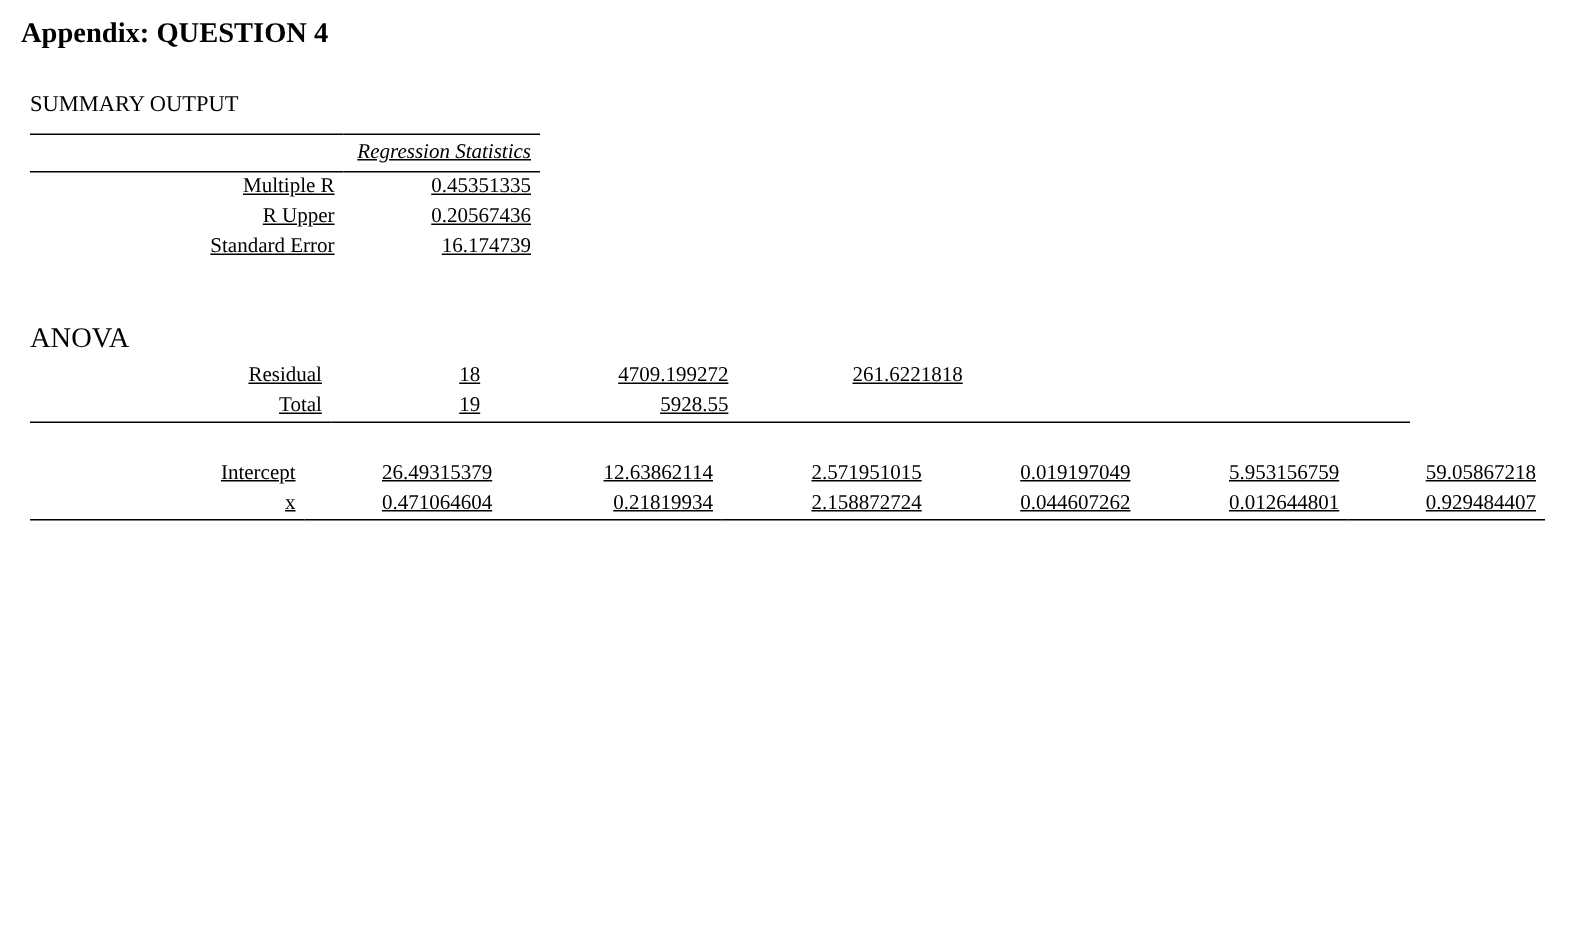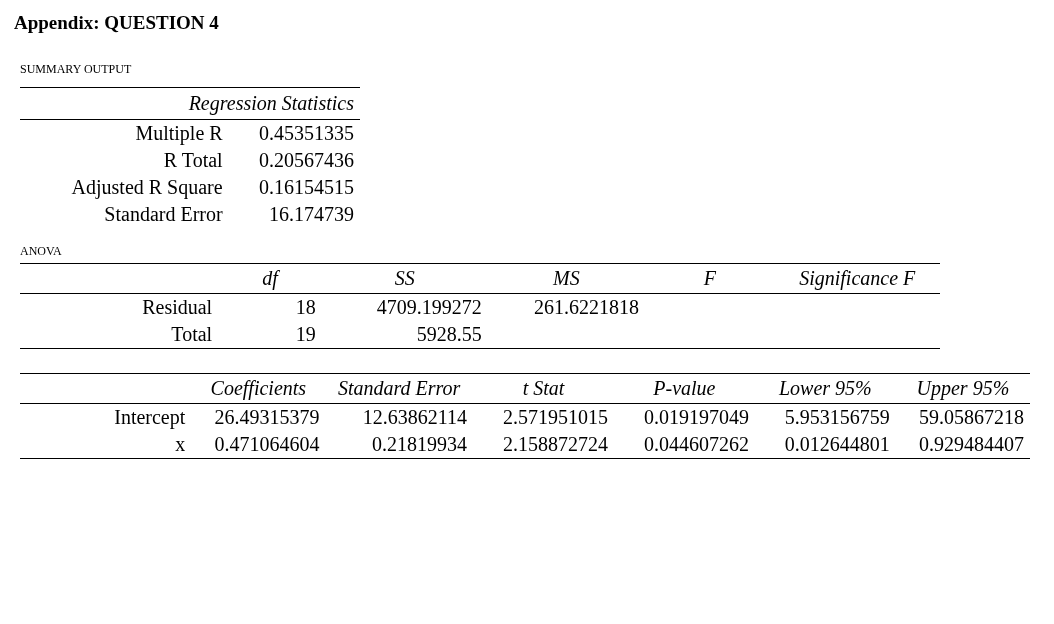--- a/index.html
+++ b/index.html
@@ -11,26 +11,27 @@
       padding: 12px 14px;
       width: 1054px;
       box-sizing: border-box;
     }
     h1.appendix {
       font-size: 19px;
       font-weight: bold;
       margin: 0 0 28px 0;
     }
     .section-title {
-      font-size: 12px;
+      font-size: 15px;
       margin: 0 0 10px 6px;
     }
     table {
       border-collapse: collapse;
-      font-size: 20px;
+      font-size: 14px;
+      text-decoration: underline;
     }
     td, th {
       padding: 2px 6px;
       text-align: right;
       font-weight: normal;
     }
     
     .regstats {
       margin-left: 6px;
       width: 340px;
@@ -46,22 +47,22 @@
       padding-bottom: 4px;
     }
     .regstats .bottom-border td {
       border-bottom: 1.5px solid #000;
     }
     .regstats td:first-child { width: 200px; }
     .regstats td:last-child { width: 120px; text-align: right; }
 
     
     .anova-title {
-      margin: 16px 0 4px 6px;
-      font-size: 12px;
+      margin: 40px 0 4px 6px;
+      font-size: 19px;
     }
     .anova {
       margin-left: 6px;
       width: 920px;
     }
     .anova th {
       border-top: 1.5px solid #000;
       border-bottom: 1px solid #000;
       font-style: italic;
       text-align: center;
@@ -119,46 +120,34 @@
 <table class="regstats">
   <tbody>
       <tr class="top-border header">
         <td colspan="2">Regression Statistics</td>
       </tr>
   <tr>
     <td>Multiple R</td>
     <td>0.45351335</td>
   </tr>
   <tr>
-    <td>R Total</td>
+    <td>R Upper</td>
     <td>0.20567436</td>
-  </tr>
-  <tr>
-    <td>Adjusted R Square</td>
-    <td>0.16154515</td>
   </tr>
   <tr>
     <td>Standard Error</td>
     <td>16.174739</td>
   </tr>
 </tbody>
   </table>
 
 <div class="anova-title">ANOVA</div>
 
 <table class="anova">
   <tbody>
-      <tr>
-    <th></th>
-    <th>df</th>
-    <th>SS</th>
-    <th>MS</th>
-    <th>F</th>
-    <th>Significance F</th>
-  </tr>
   <tr>
     <td>Residual</td>
     <td>18</td>
     <td>4709.199272</td>
     <td>261.6221818</td>
     <td></td>
     <td></td>
   </tr>
   <tr class="bot">
     <td>Total</td>
@@ -166,29 +155,20 @@
     <td>5928.55</td>
     <td></td>
     <td></td>
     <td></td>
   </tr>
 </tbody>
   </table>
 
 <table class="coef">
   <tbody>
-      <tr>
-    <th></th>
-    <th>Coefficients</th>
-    <th>Standard Error</th>
-    <th>t Stat</th>
-    <th>P-value</th>
-    <th>Lower 95%</th>
-    <th>Upper 95%</th>
-  </tr>
   <tr>
     <td>Intercept</td>
     <td>26.49315379</td>
     <td>12.63862114</td>
     <td>2.571951015</td>
     <td>0.019197049</td>
     <td>5.953156759</td>
     <td>59.05867218</td>
   </tr>
   <tr class="bot">

